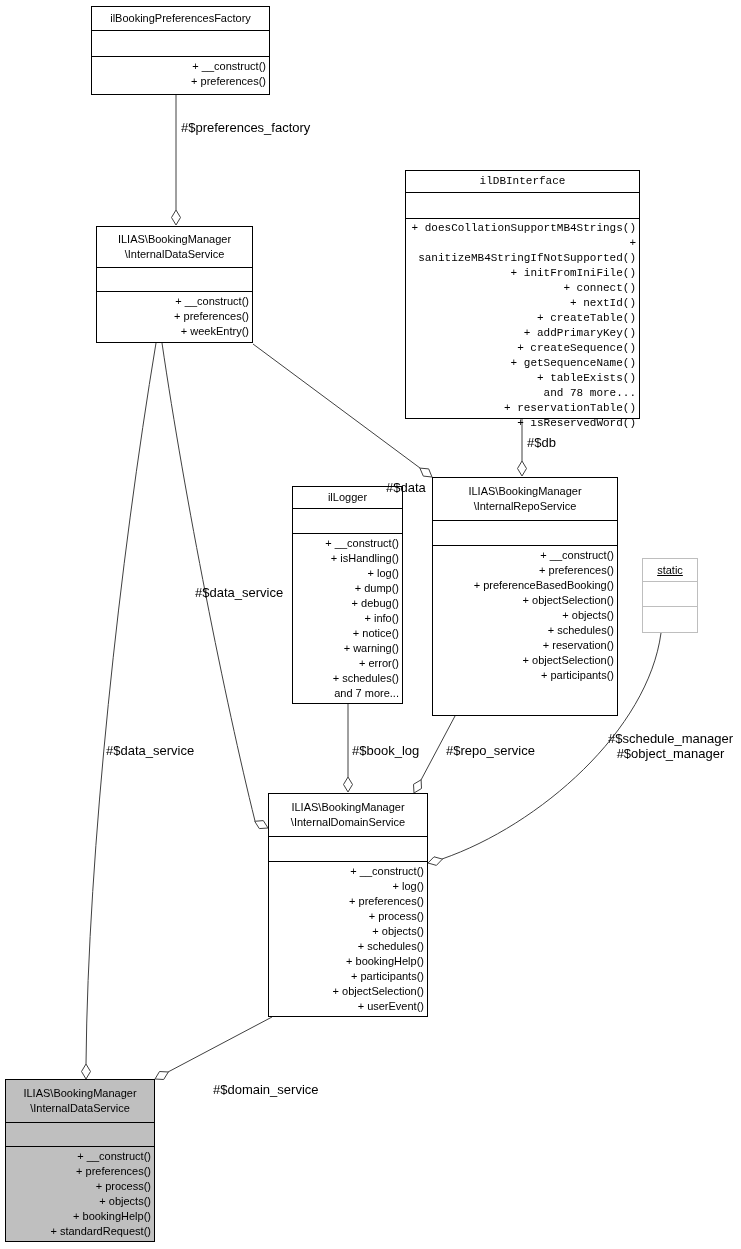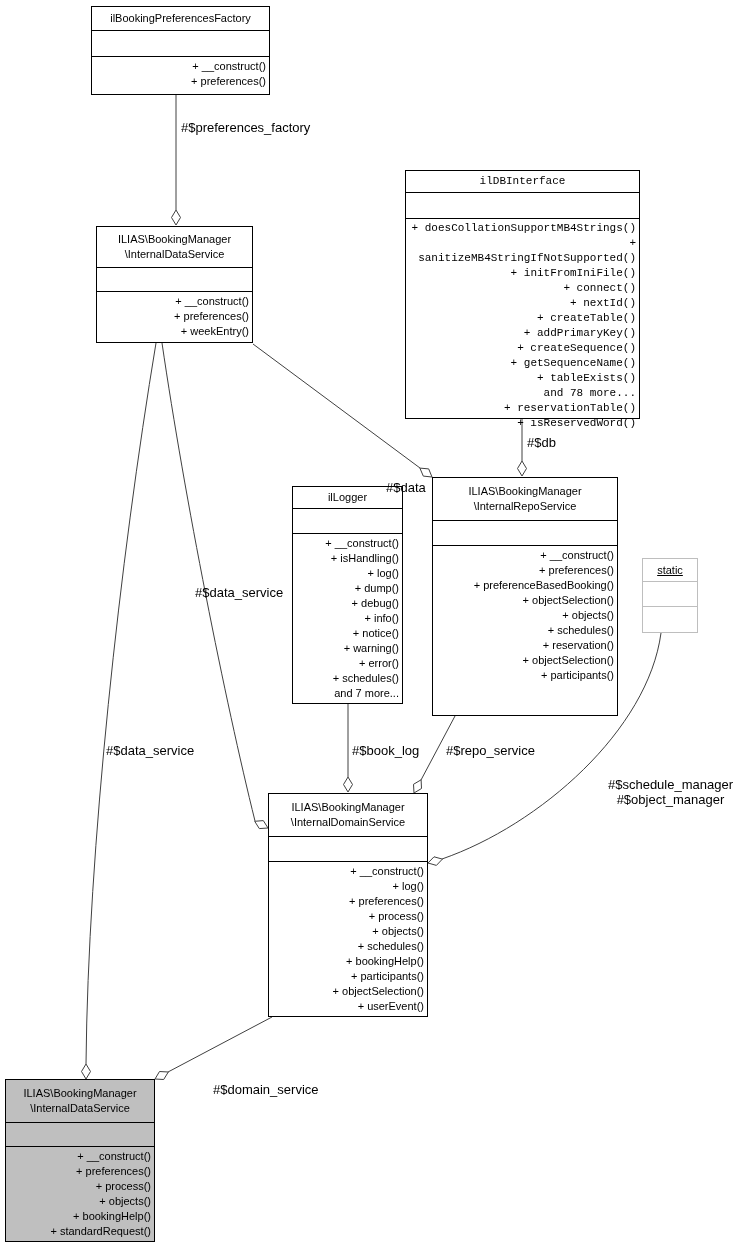--- a/index.html
+++ b/index.html
@@ -224,19 +224,19 @@
       </div>
   </div>
 
   <div class="edge-label" style="left:181px;top:121px;">#$preferences_factory</div>
   <div class="edge-label" style="left:386px;top:436px;margin-top:45px;">#$data</div>
   <div class="edge-label" style="left:527px;top:436px;">#$db</div>
   <div class="edge-label" style="left:195px;top:586px;">#$data_service</div>
   <div class="edge-label" style="left:106px;top:744px;">#$data_service</div>
   <div class="edge-label" style="left:352px;top:744px;">#$book_log</div>
   <div class="edge-label" style="left:446px;top:744px;">#$repo_service</div>
-  <div class="edge-label center" style="left:600px;top:731px;width:141px;margin-top:46px;">
+  <div class="edge-label center" style="left:600px;top:731px;width:141px;">
       <div>#$schedule_manager</div>
       <div>#$object_manager</div>
     </div>
   <div class="edge-label" style="left:213px;top:1083px;">#$domain_service</div>
 
 </div>
 
 </body></html>

